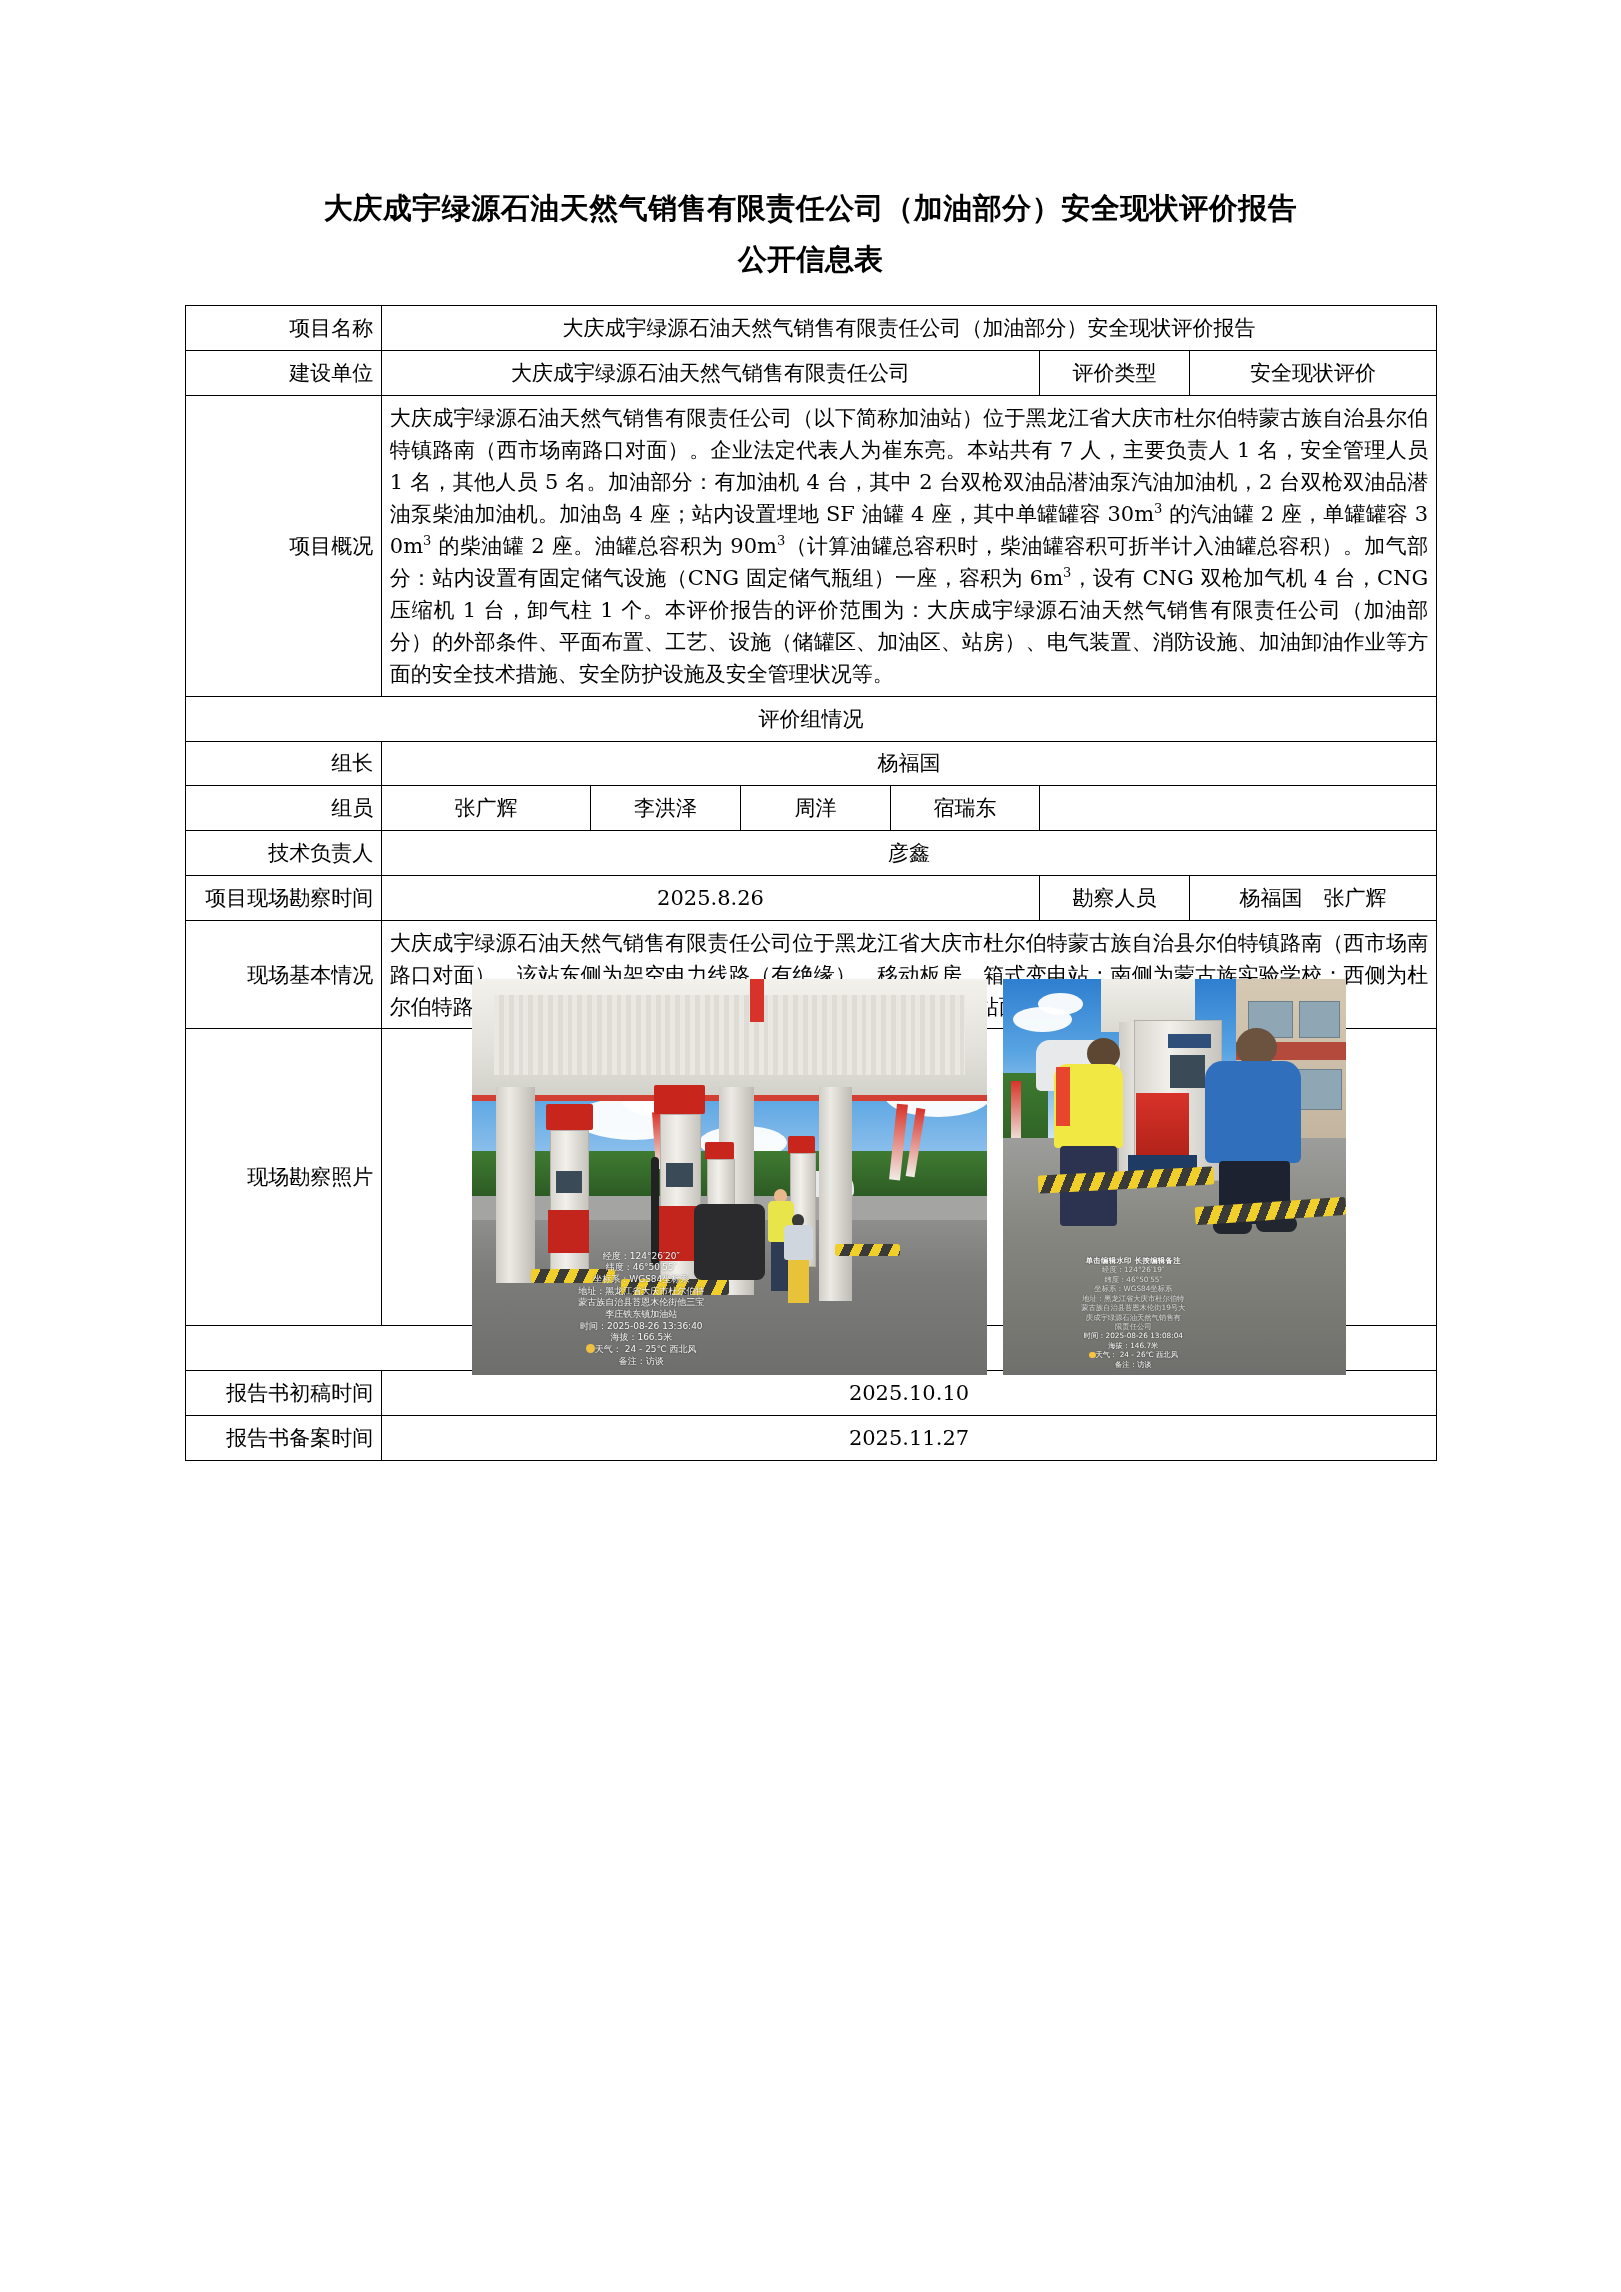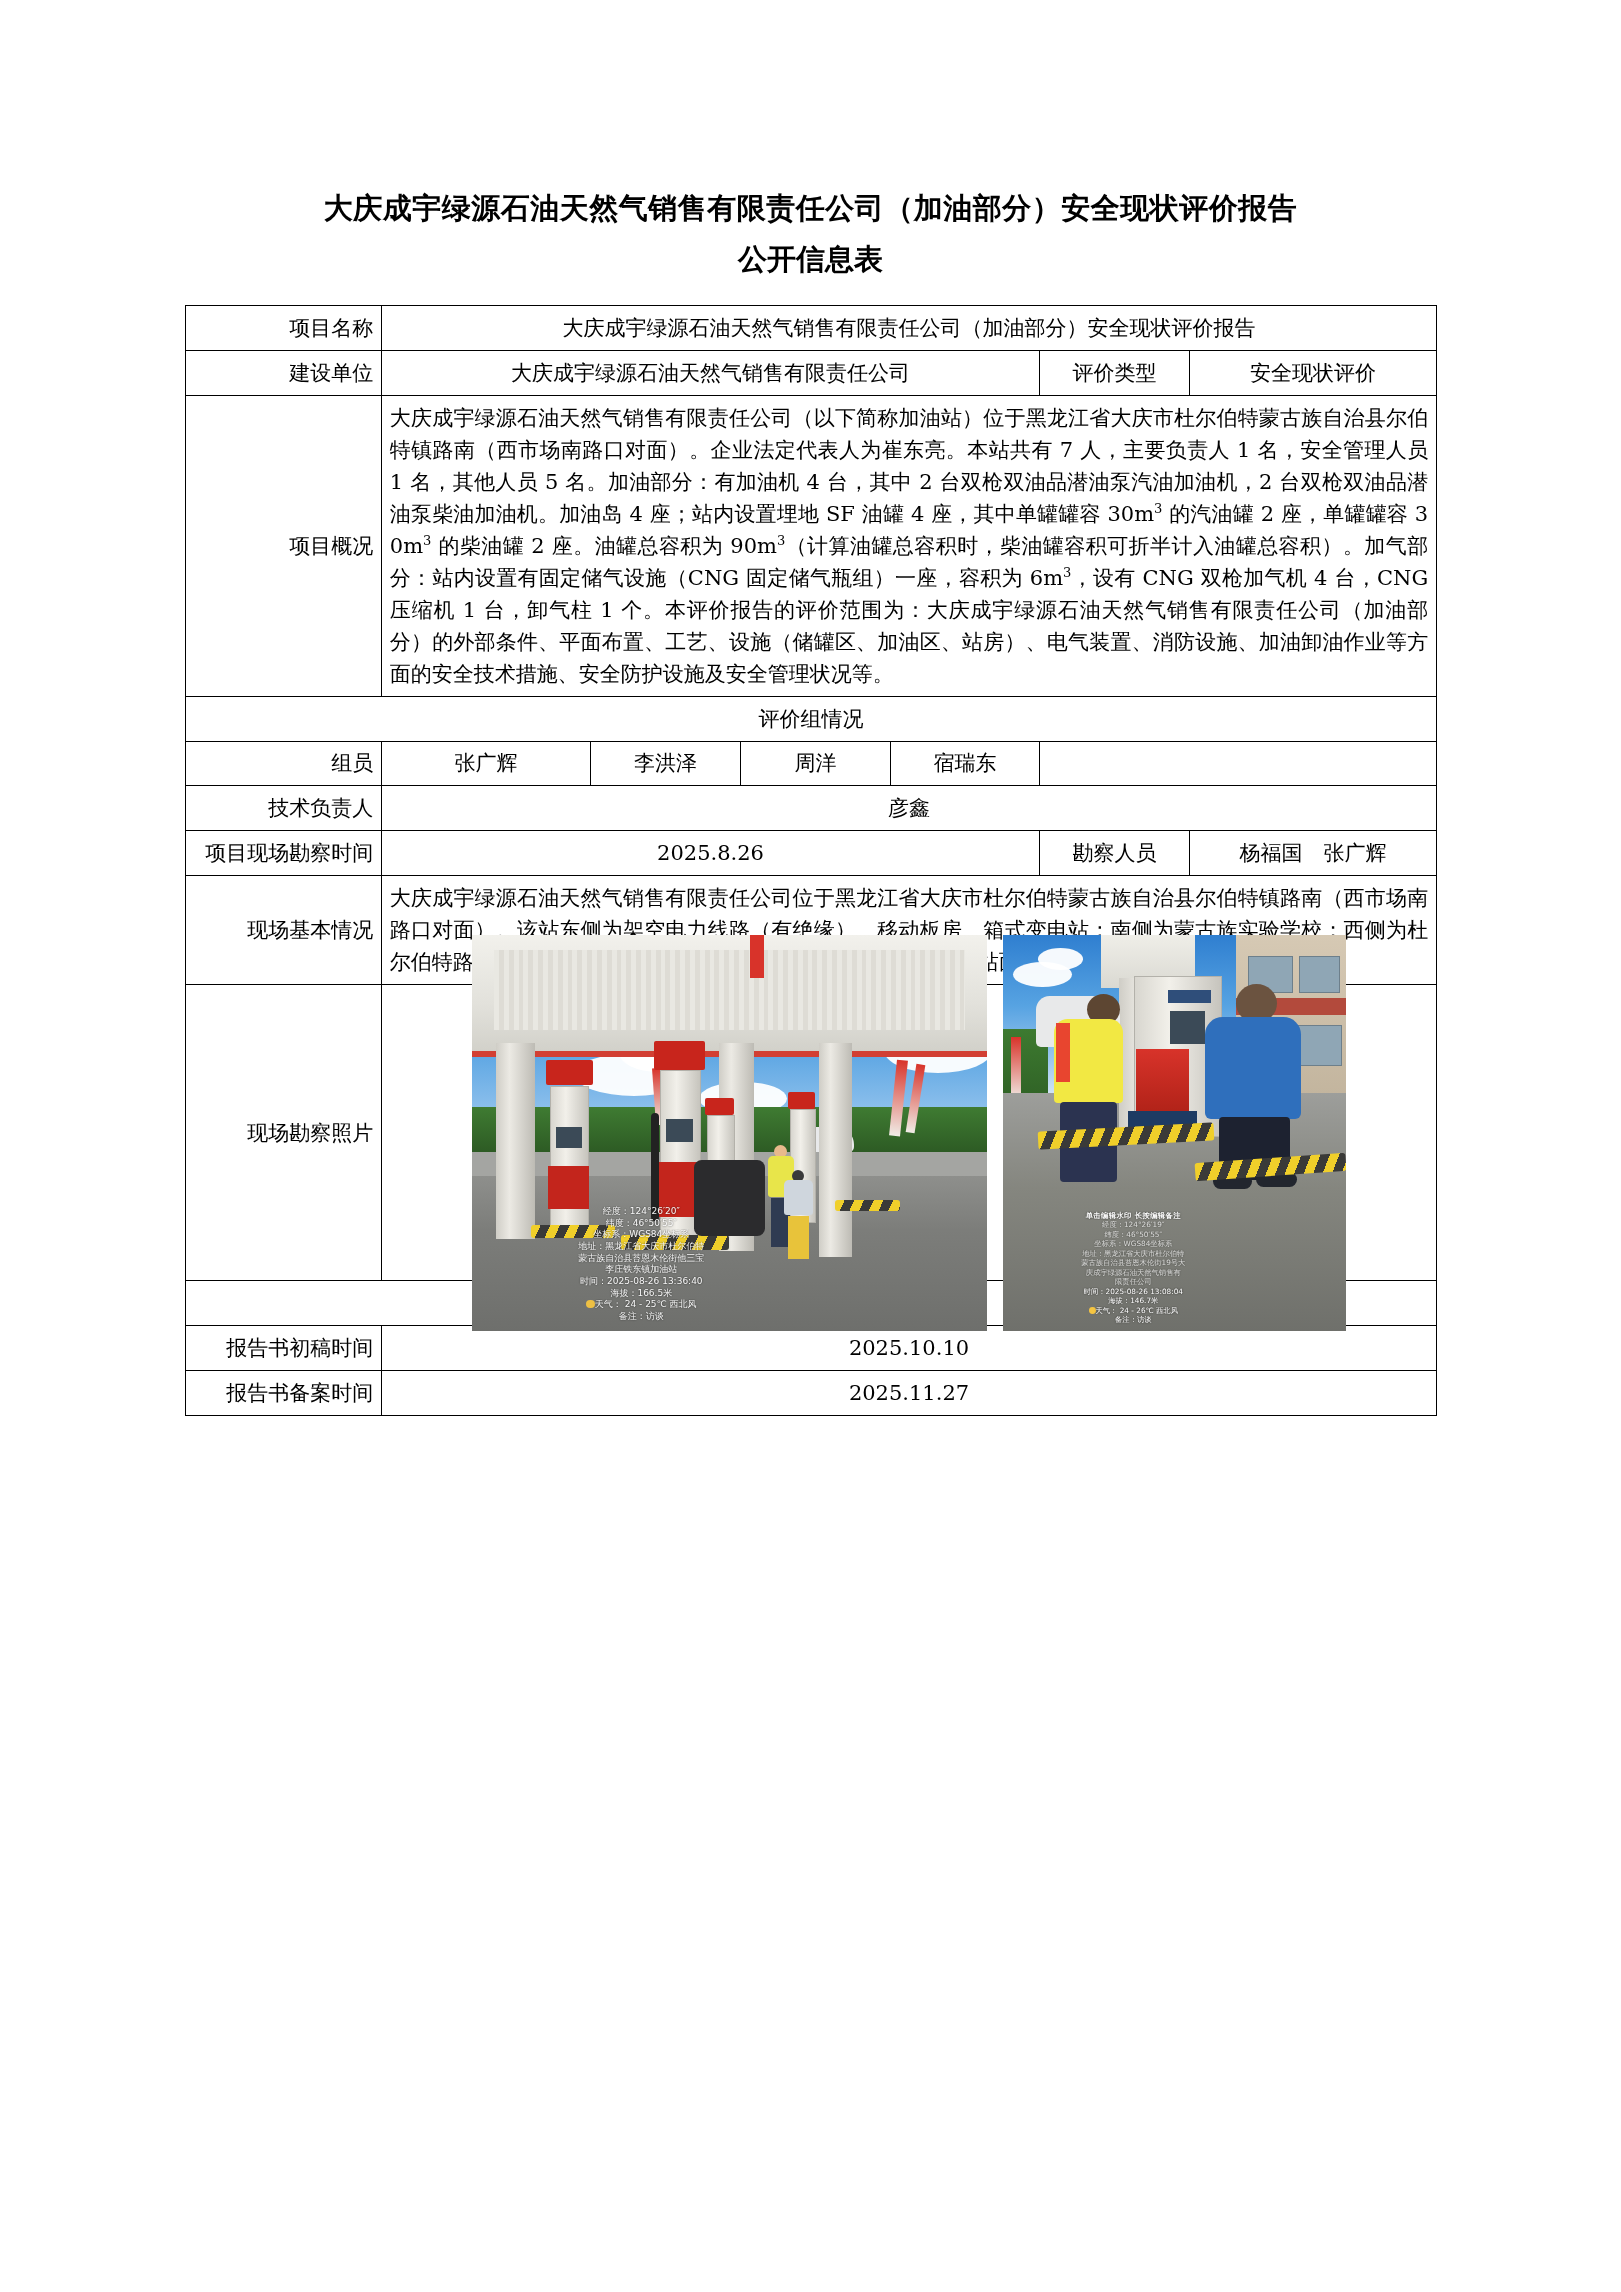--- a/index.html
+++ b/index.html
@@ -254,20 +254,24 @@
 
       <tr>
         <td class="lbl">项目概况</td>
         <td class="val-left" colspan="6"><span>大庆成宇绿源石油天然气销售有限责任公司（以下简称加油站）位于黑龙江省大庆市杜尔伯特蒙古族自治县尔伯特镇路南（西市场南路口对面）。企业法定代表人为崔东亮。本站共有 7 人，主要负责人 1 名，安全管理人员 1 名，其他人员 5 名。加油部分：有加油机 4 台，其中 2 台双枪双油品潜油泵汽油加油机，2 台双枪双油品潜油泵柴油加油机。加油岛 4 座；站内设置埋地 SF 油罐 4 座，其中单罐罐容 30m</span><sup>3</sup><span> 的汽油罐 2 座，单罐罐容 30m</span><sup>3</sup><span> 的柴油罐 2 座。油罐总容积为 90m</span><sup>3</sup><span>（计算油罐总容积时，柴油罐容积可折半计入油罐总容积）。加气部分：站内设置有固定储气设施（CNG 固定储气瓶组）一座，容积为 6m</span><sup>3</sup><span>，设有 CNG 双枪加气机 4 台，CNG 压缩机 1 台，卸气柱 1 个。本评价报告的评价范围为：大庆成宇绿源石油天然气销售有限责任公司（加油部分）的外部条件、平面布置、工艺、设施（储罐区、加油区、站房）、电气装置、消防设施、加油卸油作业等方面的安全技术措施、安全防护设施及安全管理状况等。</span></td>
       </tr>
 
       <tr>
         <td class="section" colspan="7">评价组情况</td>
       </tr>
 
+      <tr>
+        <td class="lbl">组长</td>
+        <td class="val" colspan="6">杨福国</td>
+      </tr>
 
       <tr>
         <td class="lbl">组员</td>
         <td class="val">张广辉</td>
         <td class="val">李洪泽</td>
         <td class="val">周洋</td>
         <td class="val">宿瑞东</td>
         <td class="val" colspan="2"></td>
       </tr>
 

